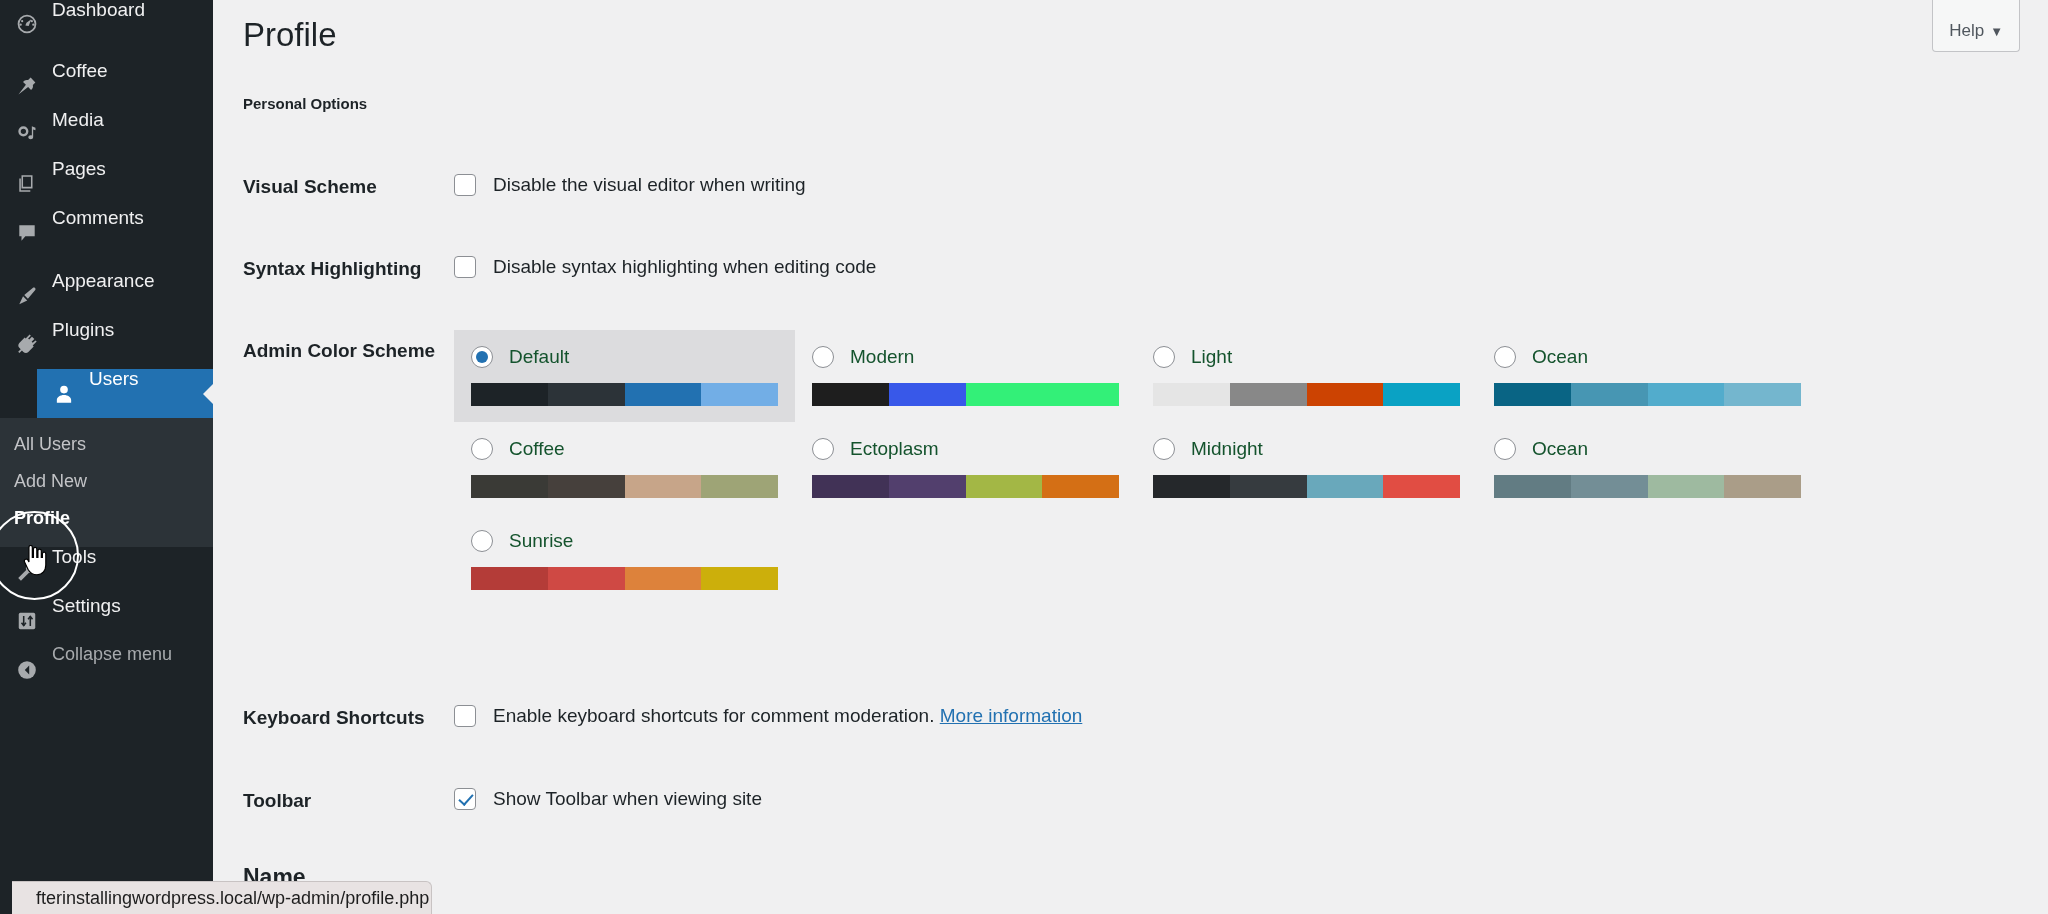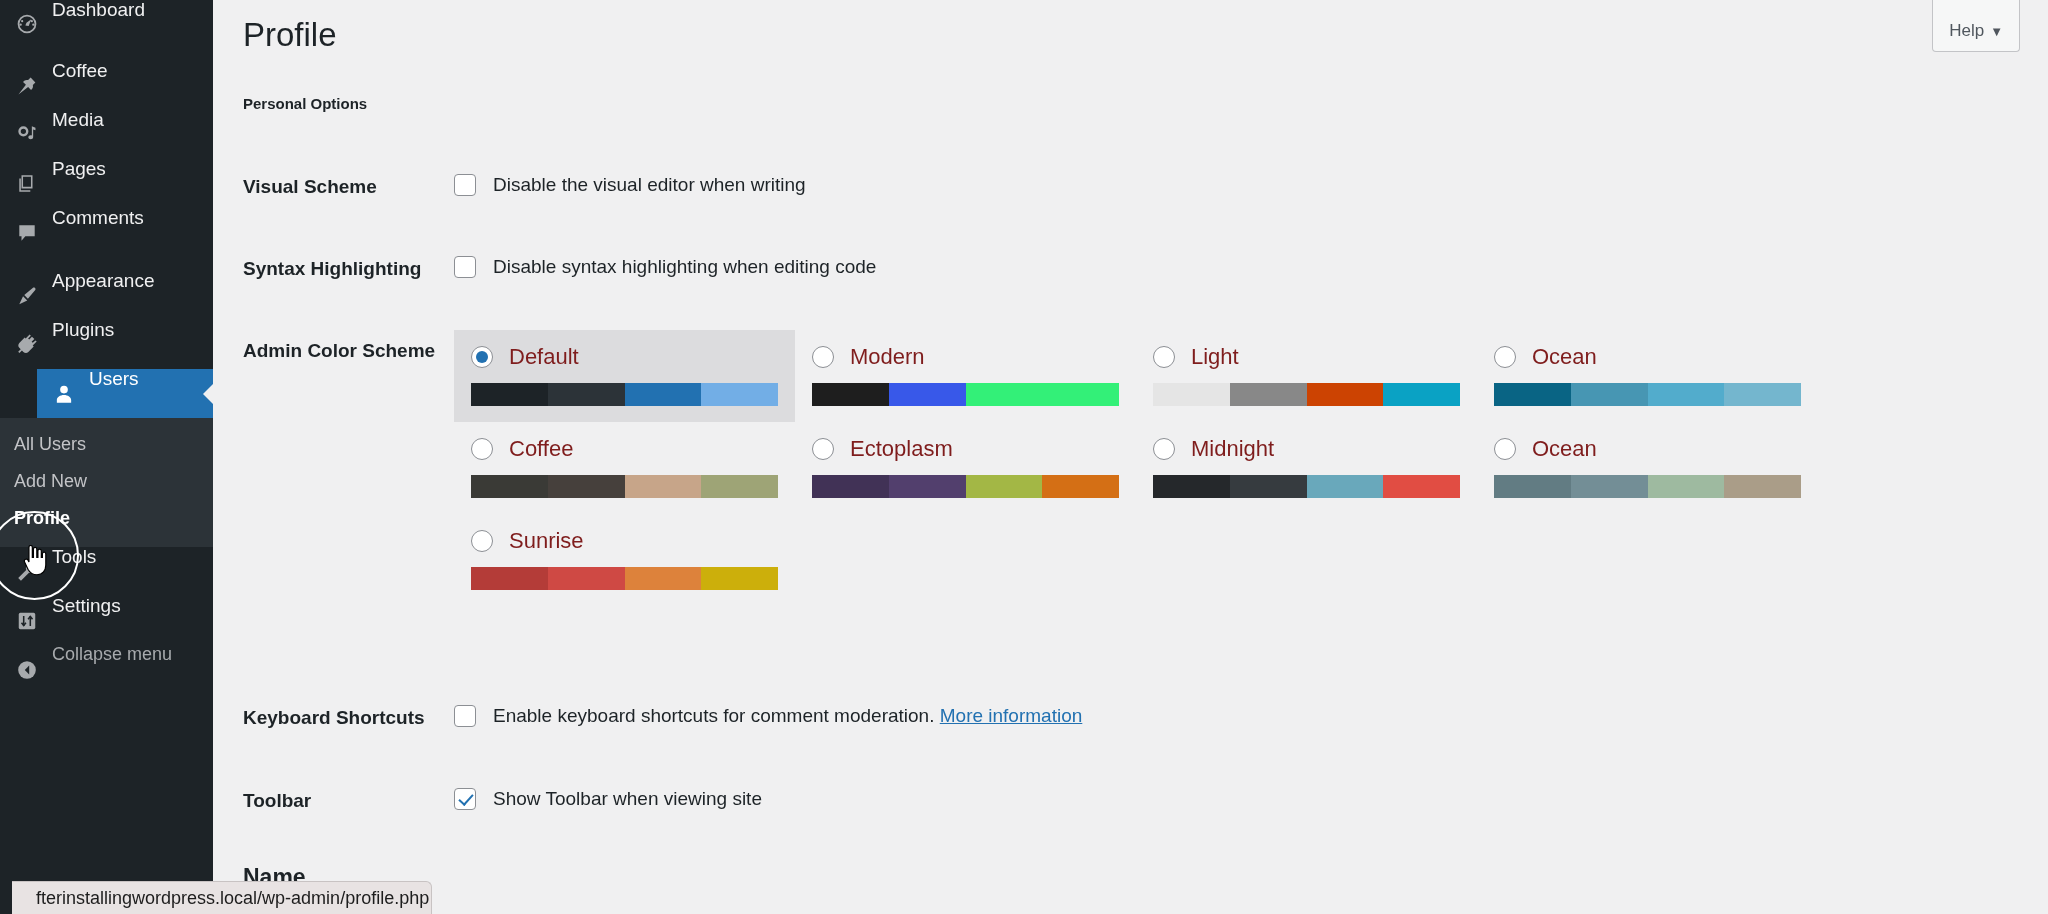--- a/index.html
+++ b/index.html
@@ -154,21 +154,21 @@
   .radio.checked::after {
     content: "";
     position: absolute;
     left: 4px; top: 4px;
     width: 12px; height: 12px;
     border-radius: 50%;
     background: #2271b1;
   }
   .scheme-name {
     margin-left: 16px;
-    font-size: 22px; color: #7f1d1d;
+    font-size: 19px; color: #14532d;
   }
   .palette {
     display: flex;
     height: 23px;
     margin-top: 13px;
     width: 307px;
   }
   .palette span { flex: 1 1 0; display: block; }
 
   

